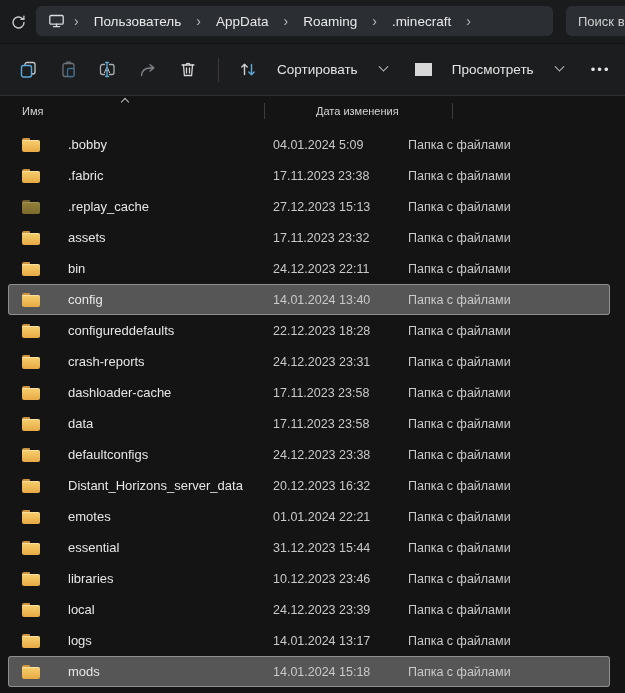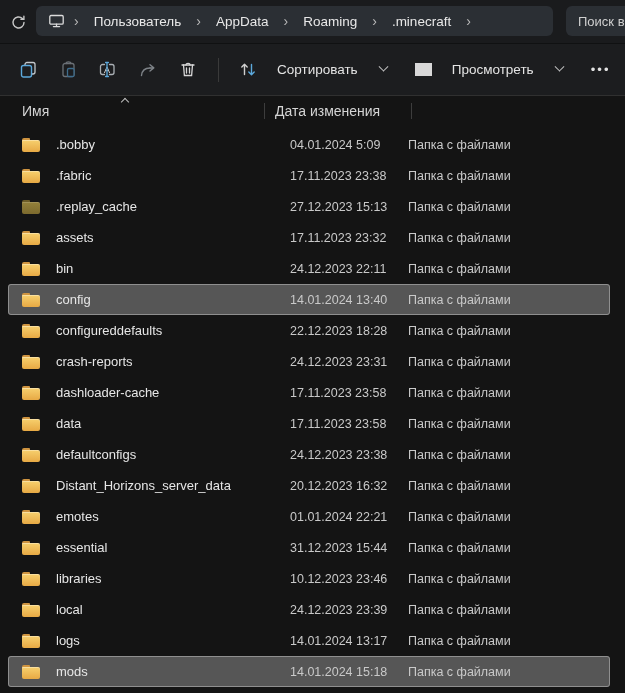--- a/index.html
+++ b/index.html
@@ -29,38 +29,38 @@
     border-radius:4px; gap:20px; padding:0 10px; }
   .tb-sep { width:1px; height:24px; background:#3a3a3a; margin:0 10px; }
   .tb-label { font-size:13.5px; color:#e4e4e4; }
   .chev-down { width:7px; height:7px; border-right:1.5px solid #c4c4c4; border-bottom:1.5px solid #c4c4c4;
     transform:rotate(45deg) translate(-2px,-2px); margin-left:2px; }
   .more-glyph { font-size:13px; letter-spacing:2px; color:#e2e2e2; }
   .viewlines { width:17px; height:13px;
     background:linear-gradient(#d8d8d8 0 2px, transparent 2px 0) 0 0/17px 2px,
       repeating-linear-gradient(#d8d8d8 0 2px, transparent 2px 5.5px); }
   
-  .colhead { height:30px; display:flex; align-items:flex-start; font-size:14px; color:#d4d4d4;
-    background:#141414; }
+  .colhead { height:30px; display:flex; align-items:flex-start; font-size:11px; color:#d4d4d4;
+    background:#141414;gap:41px; }
   .hcell { position:relative; height:100%; display:flex; align-items:center; }
   .hcell::after { content:''; position:absolute; right:0; top:7px; height:16px; width:1px; background:#3d3d3d; }
   .h-name { width:265px; padding-left:22px; }
   .h-date { width:147px; padding-left:10px; }
   .h-type { width:119px; padding-left:8px; }
   .h-size { width:81px;  padding-left:7px; }
   .sort-caret { position:absolute; left:122px; top:3px; width:6px; height:6px;
     border-left:1.4px solid #bdbdbd; border-top:1.4px solid #bdbdbd; transform:rotate(45deg); }
   
   .list { padding-top:3px; }
   .row { position:relative; height:31px; margin:0 15px 0 8px; display:flex; align-items:center;
     padding-left:14px; border-radius:3px; }
   .row.selected { background:#565656; outline:1px solid #8f8f8f; outline-offset:-1px; }
-  .cell-name { font-size:13px; color:#e6e6e6; margin-left:16px; white-space:nowrap; }
+  .cell-name { font-size:13px; color:#e6e6e6; margin-left:28px; white-space:nowrap; }
   .cell-date, .cell-type { position:absolute; font-size:12.5px; color:#c9c9c9; white-space:nowrap; }
-  .cell-date { left:282px; }
+  .cell-date { left:265px; }
   .cell-type { left:400px; }
   
   .folder { position:relative; width:18px; height:14px; flex:0 0 18px; }
   .folder::before { content:''; position:absolute; left:0; top:0; width:8px; height:5px;
     background:#cf9440; border-radius:2px 1px 0 0; }
   .folder::after { content:''; position:absolute; left:0; top:2px; right:0; bottom:0;
     background:linear-gradient(180deg,#f7d06e,#e7a944); border-radius:1px 2px 2px 2px;
     box-shadow:inset 0 1px 0 rgba(255,255,255,.35); }
   .folder.empty::before { background:#6d5d28; }
   .folder.empty::after { background:linear-gradient(180deg,#93803a,#7c6a2e);

